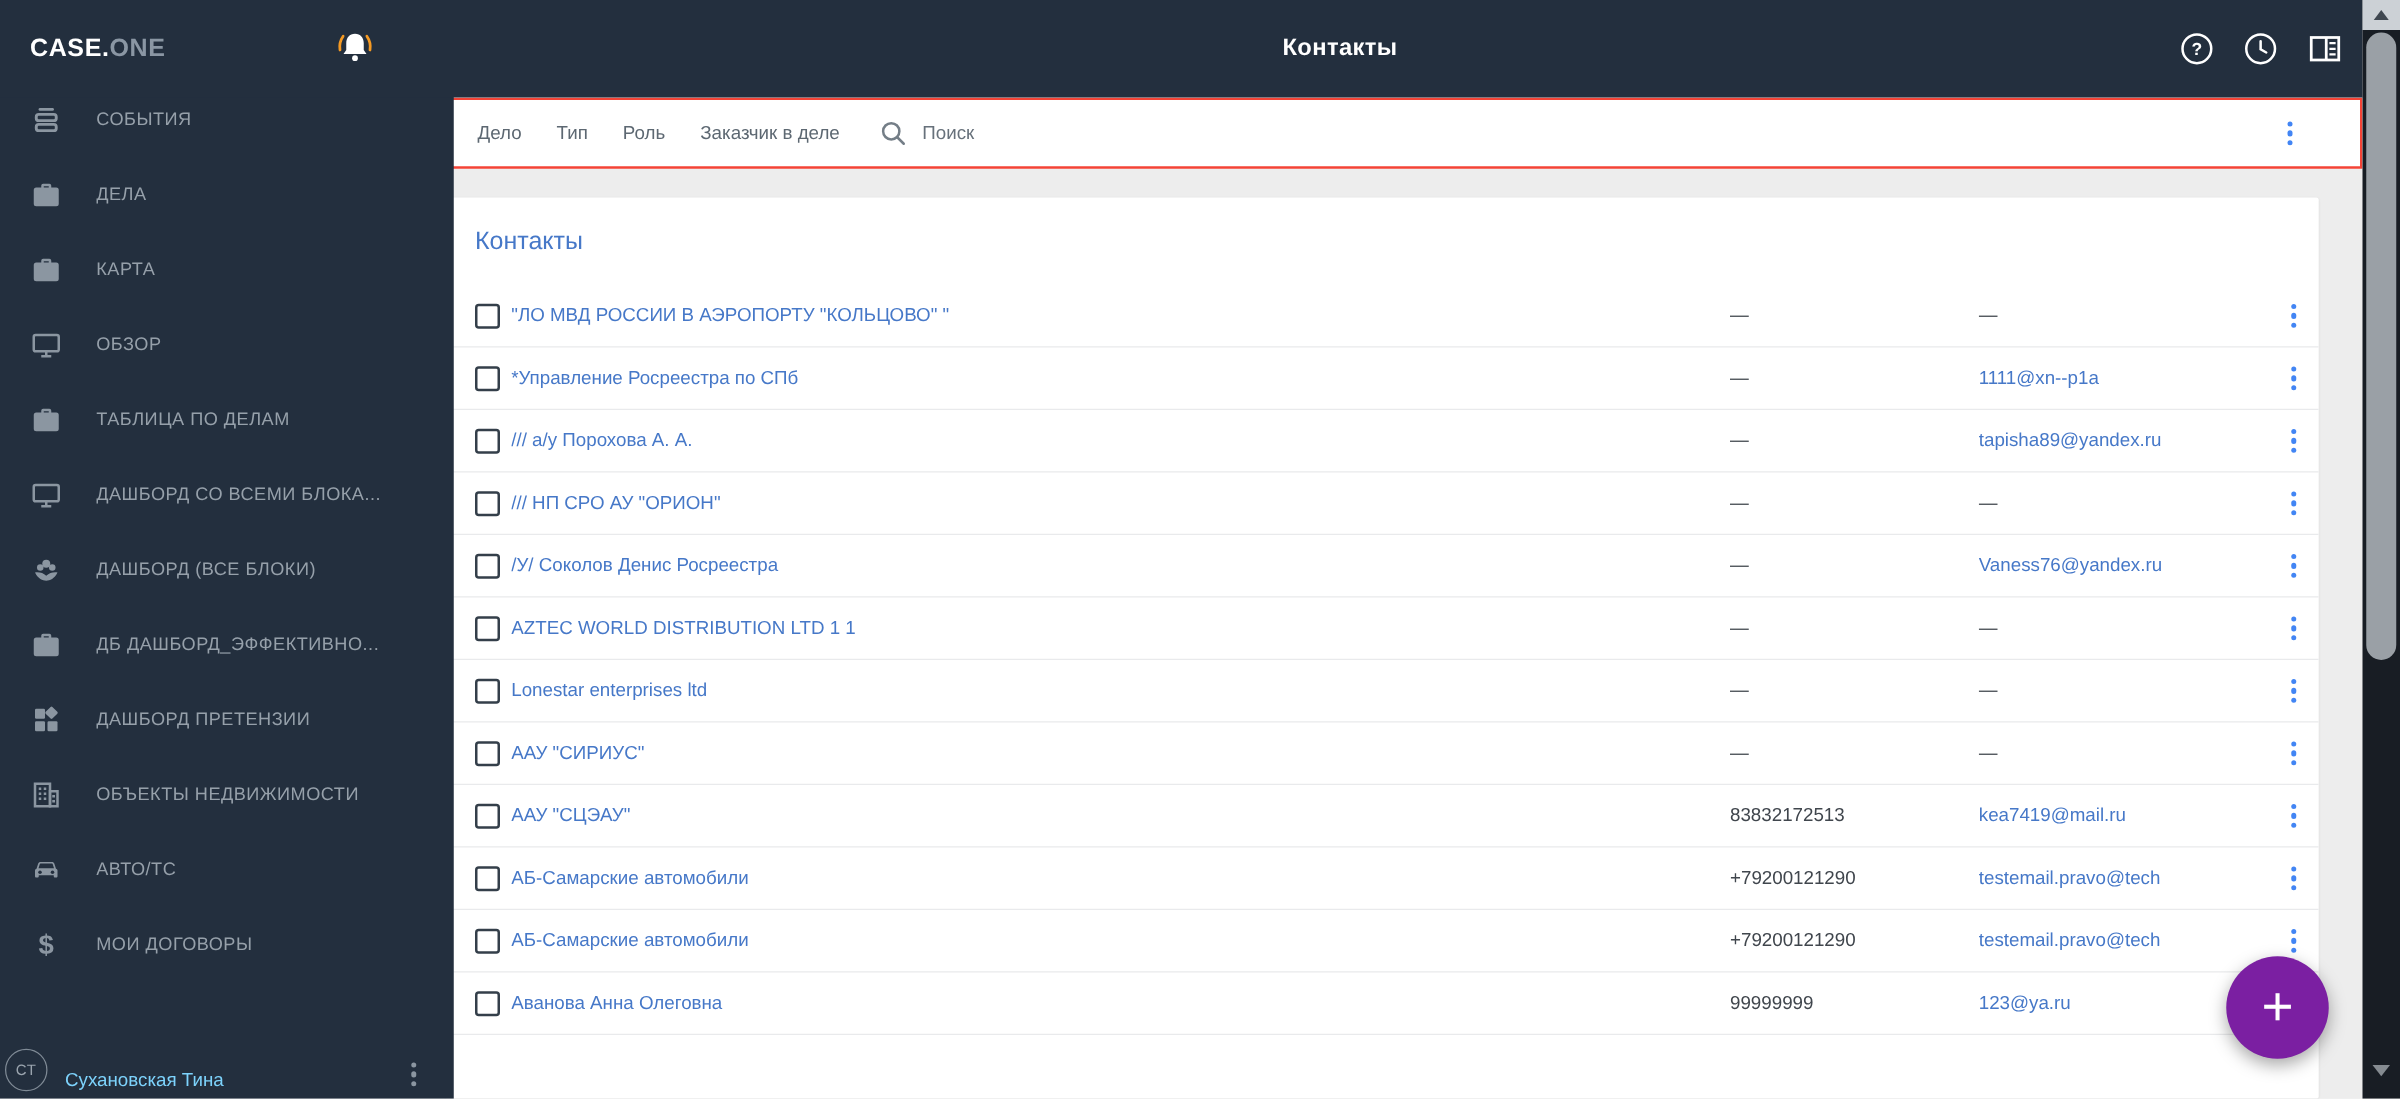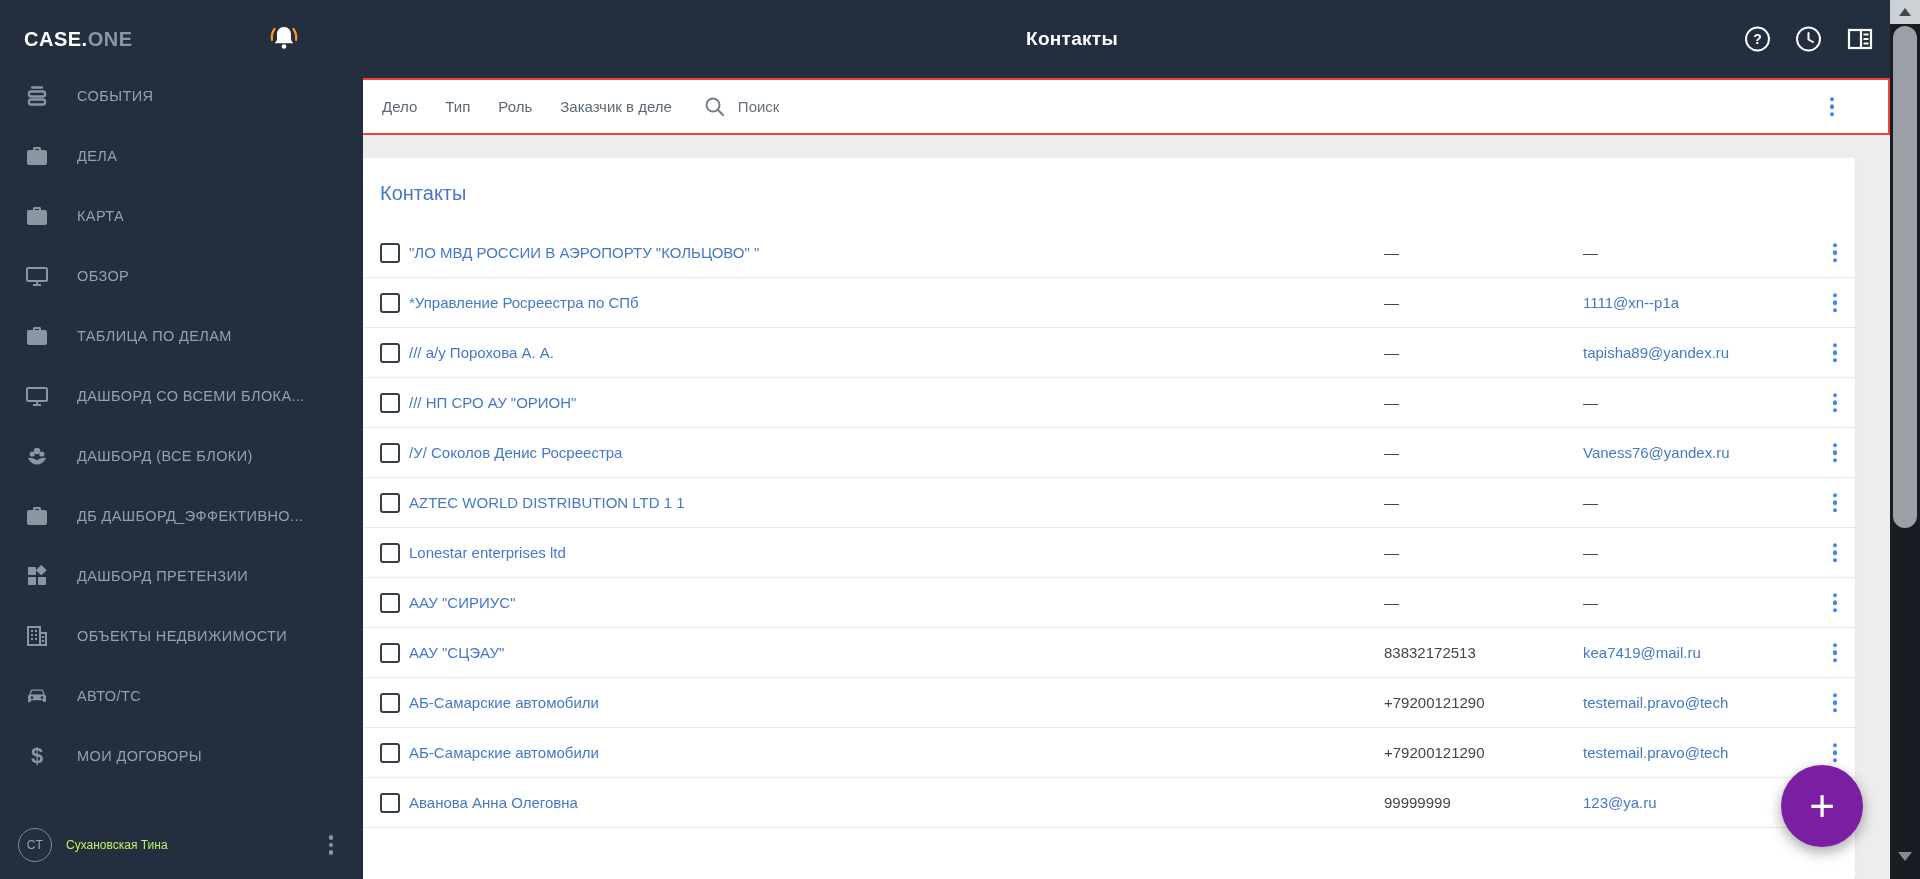--- a/index.html
+++ b/index.html
@@ -16,25 +16,25 @@
   .topbar-title{position:absolute;left:1072px;top:50%;transform:translate(-50%,-50%);
     color:#fff;font-weight:bold;font-size:19px;letter-spacing:.3px}
   .topbar-actions{position:absolute;right:16px;top:50%;transform:translateY(-50%);
     display:flex;gap:24px;align-items:center}
   .topbar-actions .tb-icon{cursor:pointer;display:flex}
   
   .sidebar{position:absolute;left:0;top:66px;bottom:0;width:363px;background:#232f3e;z-index:4}
   .side-item{height:60px;display:flex;align-items:center;padding-left:23px;gap:27px;cursor:pointer}
   .side-icon{width:27px;display:flex;justify-content:center;flex:none}
   .side-label{color:#96a0aa;font-size:14.5px;letter-spacing:.4px;white-space:nowrap;overflow:hidden}
-  .user-row{position:absolute;left:0;right:0;bottom:6px;height:56px;display:flex;align-items:center;
-    padding-left:18px;gap:14px;cursor:pointer}
+  .user-row{position:absolute;left:0;right:0;bottom:6px;height:56px;display:flex;align-items:flex-end;
+    padding-left:4px;gap:14px;cursor:pointer}
   .avatar{width:34px;height:34px;box-sizing:border-box;border:1px solid #7f8a95;border-radius:50%;
     color:#9aa4ae;font-size:12px;display:flex;align-items:center;justify-content:center;letter-spacing:.5px;flex:none}
-  .user-name{color:#bef264;font-size:12px;flex:1;white-space:nowrap;overflow:hidden}
+  .user-name{color:#7dd3fc;font-size:15px;flex:1;white-space:nowrap;overflow:hidden}
   
   .kebab{display:flex;flex-direction:column;gap:3px;align-items:center;cursor:pointer;padding:4px}
   .kebab i{width:4.5px;height:4.5px;border-radius:50%;background:#4285f4;display:block}
   .kebab.grey i{background:#8b96a1}
   .user-row .kebab{margin-right:26px}
   
   .main{position:absolute;left:321px;top:78px;right:30px;bottom:0;background:#ededed;overflow:hidden}
   .filterbar{height:53px;background:#fff;border:2px solid #f44336;display:flex;align-items:center;
     padding:0 0 0 59px;gap:28px;position:relative}
   .filter-item{color:#5d6872;font-size:15px;cursor:pointer;white-space:nowrap}

